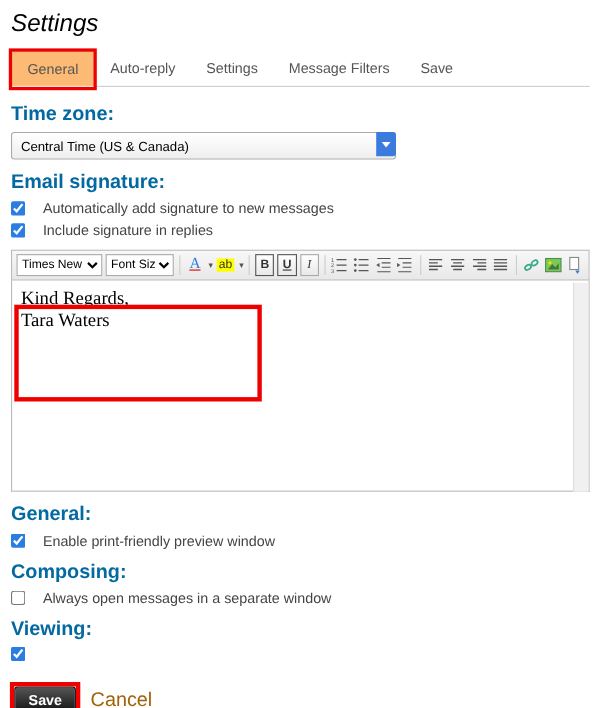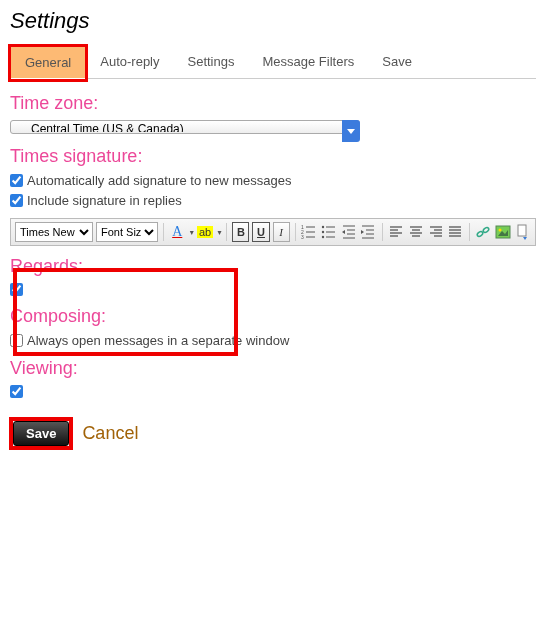--- a/index.html
+++ b/index.html
@@ -2,27 +2,27 @@
 <html><head>
 <meta charset="utf-8">
 <style>
 * { box-sizing: border-box; margin: 0; padding: 0; }
 body { font-family: Arial, Helvetica, sans-serif; font-size: 13px; color: #333; background: #fff; width: 546px; padding: 8px 10px; }
 h1.page-title { font-size: 22px; font-weight: 400; color: #000; margin-bottom: 12px; font-style: italic; }
 .tabs { display: flex; border-bottom: 1px solid #ccc; margin-bottom: 14px; }
 .tab { padding: 8px 14px; font-size: 13px; color: #555; cursor: pointer; position: relative; }
 .tab.active { background: #fdba74; border: 1px solid #ccc; border-bottom: 1px solid #fff; margin-bottom: -1px; }
 .tab-highlight { position: absolute; top: -3px; left: -3px; right: -3px; bottom: -4px; border: 3px solid #e00; pointer-events: none; }
-.section-label { font-size: 18px; font-weight: 400; color: #ec4899; margin: 10px 0 6px; }
+.section-label { font-size: 18px; font-weight: 700; color: #0369a1; margin: 10px 0 6px; }
 .select-wrap { margin: 4px 0 10px; }
-select.tz { width: 350px; height: 14px; font-size: 12px; border: 1px solid #aaa; border-radius: 3px; background: linear-gradient(#fff,#eee); padding: 1px 20px; -webkit-appearance: none; appearance: none; }
+select.tz { width: 350px; height: 25px; font-size: 12px; border: 1px solid #aaa; border-radius: 3px; background: linear-gradient(#fff,#eee); padding: 1px 8px; -webkit-appearance: none; appearance: none; }
 .select-container { position: relative; display: inline-block; }
 .select-arrow { position: absolute; right: 0; top: 0; width: 18px; height: 22px; background: #3b7bdd; border-radius: 0 3px 3px 0; display:flex; align-items:center; justify-content:center; pointer-events:none; }
 .select-arrow::after { content:""; border-left:4px solid transparent; border-right:4px solid transparent; border-top:5px solid #fff; }
-.cb-row { display:flex; align-items:center; gap:4px; margin: 5px 0; font-size: 13px; color:#444; }
+.cb-row { display:flex; align-items:center; gap:16px; margin: 5px 0; font-size: 13px; color:#444; }
 input[type=checkbox] { width:13px; height:13px; accent-color:#2a7de1; }
 .editor-toolbar { display:flex; align-items:center; gap:3px; padding:3px 4px; border:1px solid #bbb; background: linear-gradient(#f8f8f8,#e8e8e8); margin-top:10px; flex-wrap:nowrap; }
 .tb-select { height:20px; font-size:11px; border:1px solid #aaa; background:#fff; }
 .tb-select.font { width:78px; }
 .tb-select.size { width:62px; }
 .tb-btn { width:20px; height:20px; border:1px solid #aaa; background:linear-gradient(#fff,#e8e8e8); display:inline-flex; align-items:center; justify-content:center; font-size:11px; cursor:pointer; }
 .tb-btn.bold { font-weight:bold; border-color:#555; }
 .tb-btn.und { text-decoration:underline; font-weight:bold; border-color:#555; }
 .tb-sep { width:1px; height:18px; background:#ccc; margin:0 2px; }
 .tb-icon { width:16px; height:16px; }
@@ -58,21 +58,21 @@
 <div class="section-label">Time zone:</div>
 <div class="select-wrap">
   <div class="select-container">
     <select class="tz">
       <option>Central Time (US &amp; Canada)</option>
     </select>
     <div class="select-arrow"></div>
   </div>
 </div>
 
-<div class="section-label">Times signature:</div>
+<div class="section-label">Email signature:</div>
 <div class="cb-row">
   <input type="checkbox" checked="" style="">
   <span>Automatically add signature to new messages</span>
 </div>
 <div class="cb-row">
   <input type="checkbox" checked="" style="">
   <span>Include signature in replies</span>
 </div>
 
 <div class="editor-wrap">
@@ -196,27 +196,32 @@
           <polygon points="3,12 7,7 10,10 13,6 13,12" fill="#474"></polygon>
         </svg>
     </span>
     <span class="tb-btn" style="border:none;background:none;">
       <svg class="tb-icon" viewBox="0 0 16 16">
           <rect x="3" y="1" width="8" height="11" fill="#fff" stroke="#888"></rect>
           <polygon points="8,13 12,13 10,16" fill="#3a7bd5"></polygon>
         </svg>
     </span>
   </div>
+  <div class="editor-body">
+    <span class="sig-line1">Kind Regards,</span>
+    <span class="sig-line2">Tara Waters</span>
+  </div>
   <div class="sig-highlight"></div>
   <div class="editor-scrollbar"></div>
 </div>
 
-<div class="section-label">Regards:</div>
-<div class="cb-row">
-  <input type="checkbox" checked="" style="">
+<div class="section-label">General:</div>
+<div class="cb-row">
+  <input type="checkbox" checked="" style="">
+  <span>Enable print-friendly preview window</span>
 </div>
 
 <div class="section-label">Composing:</div>
 <div class="cb-row">
   <input type="checkbox" style="">
   <span>Always open messages in a separate window</span>
 </div>
 
 <div class="section-label">Viewing:</div>
 <div class="cb-row">

